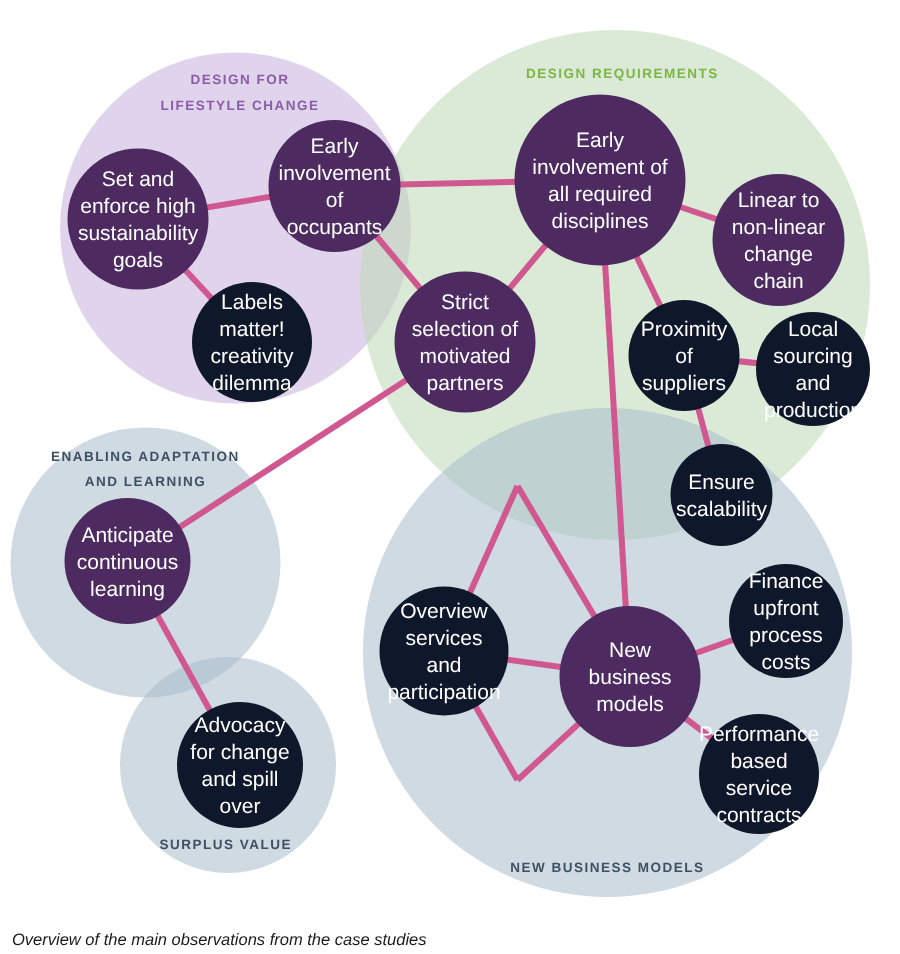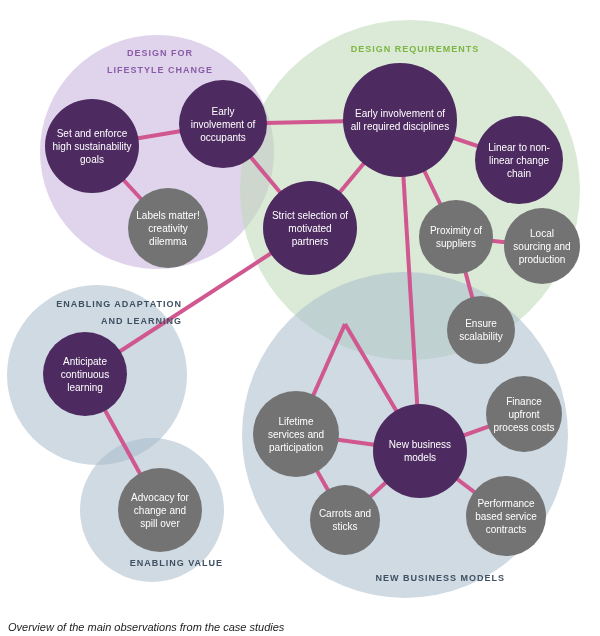--- a/index.html
+++ b/index.html
@@ -10,30 +10,30 @@
   .cluster{position:absolute;border-radius:50%;z-index:0;}
   .cluster.lavender{background:rgba(199,177,221,0.55);}
   .cluster.green{background:rgba(189,216,180,0.55);}
   .cluster.bluegray{background:rgba(168,187,204,0.55);}
   .cluster-label{
     position:absolute;z-index:2;font-size:9px;font-weight:700;
     letter-spacing:1px;text-align:center;white-space:pre-line;line-height:1.9;
   }
   .cluster-label.purple{color:#8a5ca7;}
   .cluster-label.greentx{color:#7cb544;}
-  .cluster-label.slate{color:#3e5062;text-align:right;}
+  .cluster-label.slate{color:#3e5062;}
   .edges{position:absolute;left:0;top:0;z-index:1;}
   .node{
     position:absolute;border-radius:50%;z-index:3;
     display:flex;align-items:center;justify-content:center;
-    text-align:center;color:#ffffff;font-size:10px;line-height:1.3;
+    text-align:center;color:#ffffff;font-size:14px;line-height:1.3;
     padding:7px;box-sizing:border-box;
   }
   .node.dark{background:#4d2a60;}
-  .node.medium{background:#737373;justify-content:flex-end;}
+  .node.medium{background:#0f172a;}
   .caption{
     position:absolute;left:8px;top:609px;z-index:2;
     font-style:italic;font-size:11px;color:#1b1b1b;margin-top:12px;
   }
 </style>
 </head>
 <body>
 
 <div class="canvas">
 
@@ -63,21 +63,21 @@
       <line x1="345" y1="520" x2="420" y2="451" stroke="#d0578f" stroke-width="4"></line>
       <line x1="420" y1="451" x2="524" y2="414" stroke="#d0578f" stroke-width="4"></line>
       <line x1="420" y1="451" x2="506" y2="516" stroke="#d0578f" stroke-width="4"></line>
     </svg>
 
   <div class="cluster-label purple" style="left:70px;top:45px;width:180px">DESIGN FOR
 LIFESTYLE CHANGE</div>
   <div class="cluster-label greentx" style="left:315px;top:41px;width:200px">DESIGN REQUIREMENTS</div>
   <div class="cluster-label slate" style="left:12px;top:296px;width:170px">ENABLING ADAPTATION
 AND LEARNING</div>
-  <div class="cluster-label slate" style="left:78px;top:555px;width:145px">ENABLING VALUE</div>
+  <div class="cluster-label slate" style="left:78px;top:555px;width:145px">SURPLUS VALUE</div>
   <div class="cluster-label slate" style="left:305px;top:570px;width:200px">NEW BUSINESS MODELS</div>
 
   <div class="node dark" style="left:45px;top:99px;width:94px;height:94px">
       <span>Set and enforce high sustainability goals</span>
     </div>
   <div class="node dark" style="left:179px;top:80px;width:88px;height:88px">
       <span>Early involvement of occupants</span>
     </div>
   <div class="node medium" style="left:128px;top:188px;width:80px;height:80px">
       <span>Labels matter! creativity dilemma</span>
@@ -100,30 +100,27 @@
   <div class="node medium" style="left:504px;top:208px;width:76px;height:76px">
       <span>Local sourcing and production</span>
     </div>
   <div class="node dark" style="left:43px;top:332px;width:84px;height:84px">
       <span>Anticipate continuous learning</span>
     </div>
   <div class="node medium" style="left:118px;top:468px;width:84px;height:84px">
       <span>Advocacy for change and spill over</span>
     </div>
   <div class="node medium" style="left:253px;top:391px;width:86px;height:86px">
-      <span>Lifetime services and participation</span>
+      <span>Overview services and participation</span>
     </div>
   <div class="node dark" style="left:373px;top:404px;width:94px;height:94px">
       <span>New business models</span>
     </div>
   <div class="node medium" style="left:486px;top:376px;width:76px;height:76px">
       <span>Finance upfront process costs</span>
-    </div>
-  <div class="node medium" style="left:310px;top:485px;width:70px;height:70px">
-      <span>Carrots and sticks</span>
     </div>
   <div class="node medium" style="left:466px;top:476px;width:80px;height:80px">
       <span>Performance based service contracts</span>
     </div>
 
   <div class="caption">Overview of the main observations from the case studies</div>
 
 </div>
 
 </body></html>

